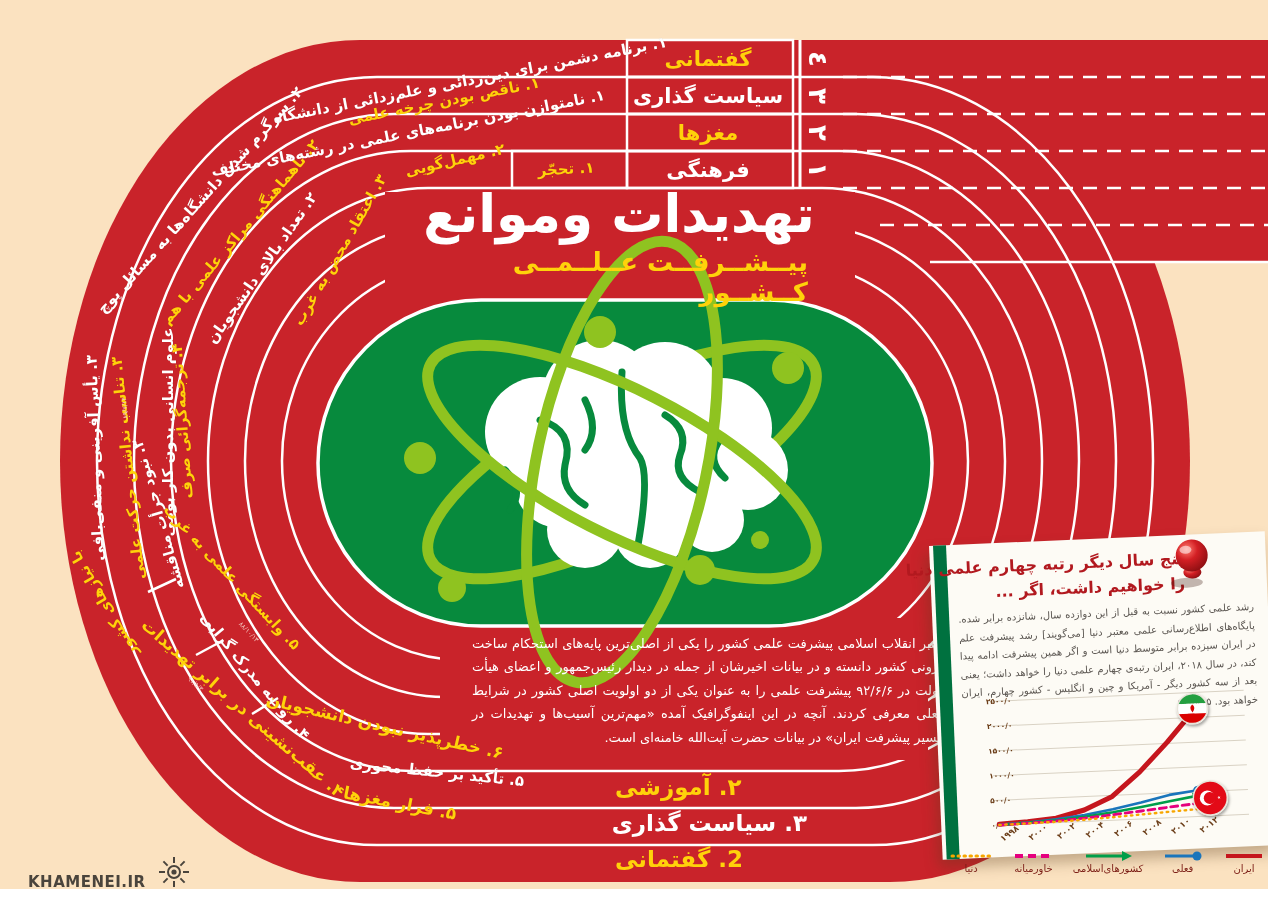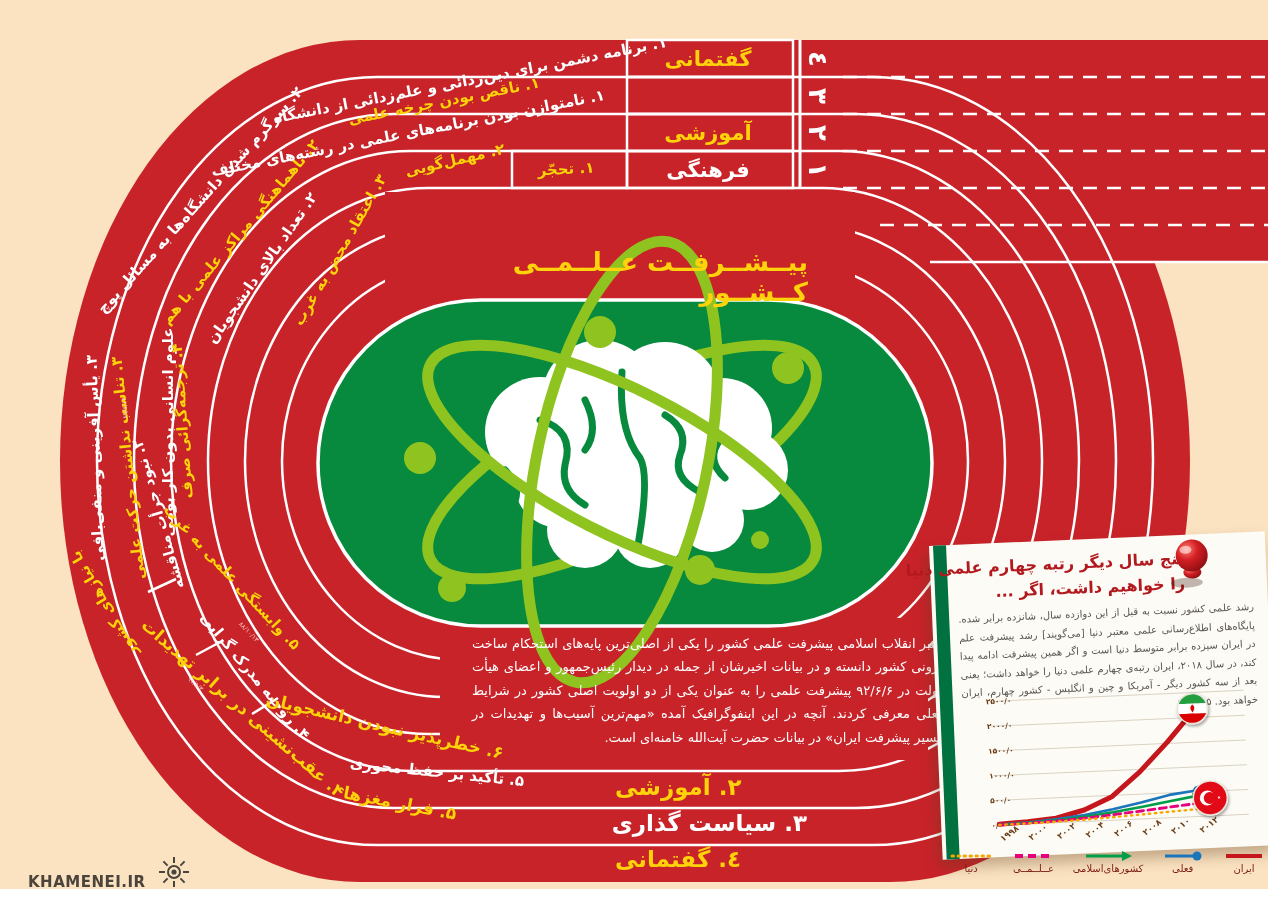--- a/index.html
+++ b/index.html
@@ -126,22 +126,25 @@
         <circle cx="700" cy="570" r="15"></circle>
           <circle cx="452" cy="588" r="14"></circle>
           <circle cx="760" cy="540" r="9"></circle>
       </g>
     </g>
   </svg>
 
   <div class="lane-label" style="left:629px;top:40px;color:#ffd20a;">
       <span>گفتمانی</span>
     </div>
+  <div class="lane-label" style="left:629px;top:77px;color:#ffffff;">
+      <span>سیاست گذاری</span>
+    </div>
   <div class="lane-label" style="left:629px;top:114px;color:#ffd20a;">
-      <span>آموزشی</span>
+      <span>مغزها</span>
     </div>
   <div class="lane-label" style="left:629px;top:151px;color:#ffffff;border-radius:17px;">
       <span>فرهنگی</span>
     </div>
   <div class="lane-num" style="left:818px;top:59px;">٤</div>
   <div class="lane-num" style="left:818px;top:96px;">٣</div>
   <div class="lane-num" style="left:818px;top:133px;">٢</div>
   <div class="lane-num" style="left:818px;top:170px;">١</div>
 
   <div class="arc w" style="left:470px;top:80px;transform:translate(-50%,-50%) rotate(-11deg);"><span>۱. برنامه دشمن برای دین‌زدائی و علم‌زدائی از دانشگاه</span></div>
@@ -163,26 +166,27 @@
   <div class="arc y" style="left:455px;top:160px;transform:translate(-50%,-50%) rotate(-13deg);"><span>۲. مهمل‌گویی</span></div>
   <div class="arc y" style="left:340px;top:250px;transform:translate(-50%,-50%) rotate(-60deg);"><span>۳. اعتقاد محض به غرب</span></div>
   <div class="arc y" style="left:182px;top:421px;transform:translate(-50%,-50%) rotate(-94deg);"><span>۴. ترجمه‌گرائی صرف</span></div>
   <div class="arc y" style="left:232px;top:577px;transform:translate(-50%,-50%) rotate(47deg);"><span>۵. وابستگی علمی به غرب</span></div>
   <div class="arc y big" style="left:385px;top:726px;transform:translate(-50%,-50%) rotate(13deg);"><span>۶. خطرپذیر نبودن دانشجویان</span></div>
 
   <div class="stamp" style="left:186px;top:680px;transform:rotate(41deg);">۹۱/۵/۳</div>
   <div class="stamp" style="left:236px;top:628px;transform:rotate(46deg);">۸۸/۱۰/۱۳</div>
   <div class="stamp" style="left:114px;top:404px;transform:rotate(-95deg);">۸۹/۷/۱۴</div>
 
+  <div id="main-title">تهدیدات وموانع</div>
   <div id="main-subtitle">پیــشــرفــت عــلــمــی کــشــور</div>
   <div id="intro">رهبر انقلاب اسلامی پیشرفت علمی کشور را یکی از اصلی‌ترین پایه‌های استحکام ساخت درونی کشور دانسته و در بیانات اخیرشان از جمله در دیدار رئیس‌جمهور و اعضای هیأت دولت در ۹۲/۶/۶ پیشرفت علمی را به عنوان یکی از دو اولویت اصلی کشور در شرایط فعلی معرفی کردند. آنچه در این اینفوگرافیک آمده «مهم‌ترین آسیب‌ها و تهدیدات در مسیر پیشرفت ایران» در بیانات حضرت آیت‌الله خامنه‌ای است.</div>
 
   <div class="blist" style="top:774px;color:#ffd20a;">۲. آموزشی</div>
   <div class="blist" style="top:810px;color:#ffffff;">۳. سیاست گذاری</div>
-  <div class="blist" style="top:846px;color:#ffd20a;">٤. گفتمانی</div>
+  <div class="blist" style="top:846px;color:#ffd20a;">2. گفتمانی</div>
 
   <div id="paper">
     <div id="paper-stripe"></div>
     <div id="note-title">
       <div>پنج سال دیگر رتبه چهارم علمی دنیا</div>
       <div>را خواهیم داشت، اگر ...</div>
     </div>
     <div id="note-body">رشد علمی کشور نسبت به قبل از این دوازده سال، شانزده برابر شده. پایگاه‌های اطلاع‌رسانی علمی معتبر دنیا [می‌گویند] رشد پیشرفت علم در ایران سیزده برابر متوسط دنیا است و اگر همین پیشرفت ادامه پیدا کند، در سال ۲۰۱۸، ایران رتبه‌ی چهارم علمی دنیا را خواهد داشت؛ یعنی بعد از سه کشور دیگر - آمریکا و چین و انگلیس - کشور چهارم، ایران خواهد بود. ۹۲/۵/۱۵</div>
     <svg id="growth-chart" width="318" height="170" viewBox="0 0 318 170">
         <line x1="52" y1="136" x2="306" y2="136" stroke="#d9d2c4" stroke-width="1"></line>
@@ -275,21 +279,21 @@
       <svg width="52" height="12">
           <line x1="4" y1="6" x2="40" y2="6" stroke="#009e49" stroke-width="3"></line>
           <path d="M40 1 L50 6 L40 11 Z" fill="#009e49"></path>
         </svg>
       <span>کشورهای‌اسلامی</span>
     </div>
     <div class="lg-item">
       <svg width="44" height="12">
           <line x1="4" y1="6" x2="42" y2="6" stroke="#e5007e" stroke-width="4" stroke-dasharray="8 5"></line>
         </svg>
-      <span>عــلــمــی</span>
+      <span>خاورمیانه</span>
     </div>
     <div class="lg-item">
       <svg width="46" height="12">
           <line x1="4" y1="6" x2="44" y2="6" stroke="#f7a600" stroke-width="3" stroke-dasharray="1.5 4.5" stroke-linecap="round"></line>
         </svg>
       <span>دنیا</span>
     </div>
   </div>
 
   <div id="logo">

